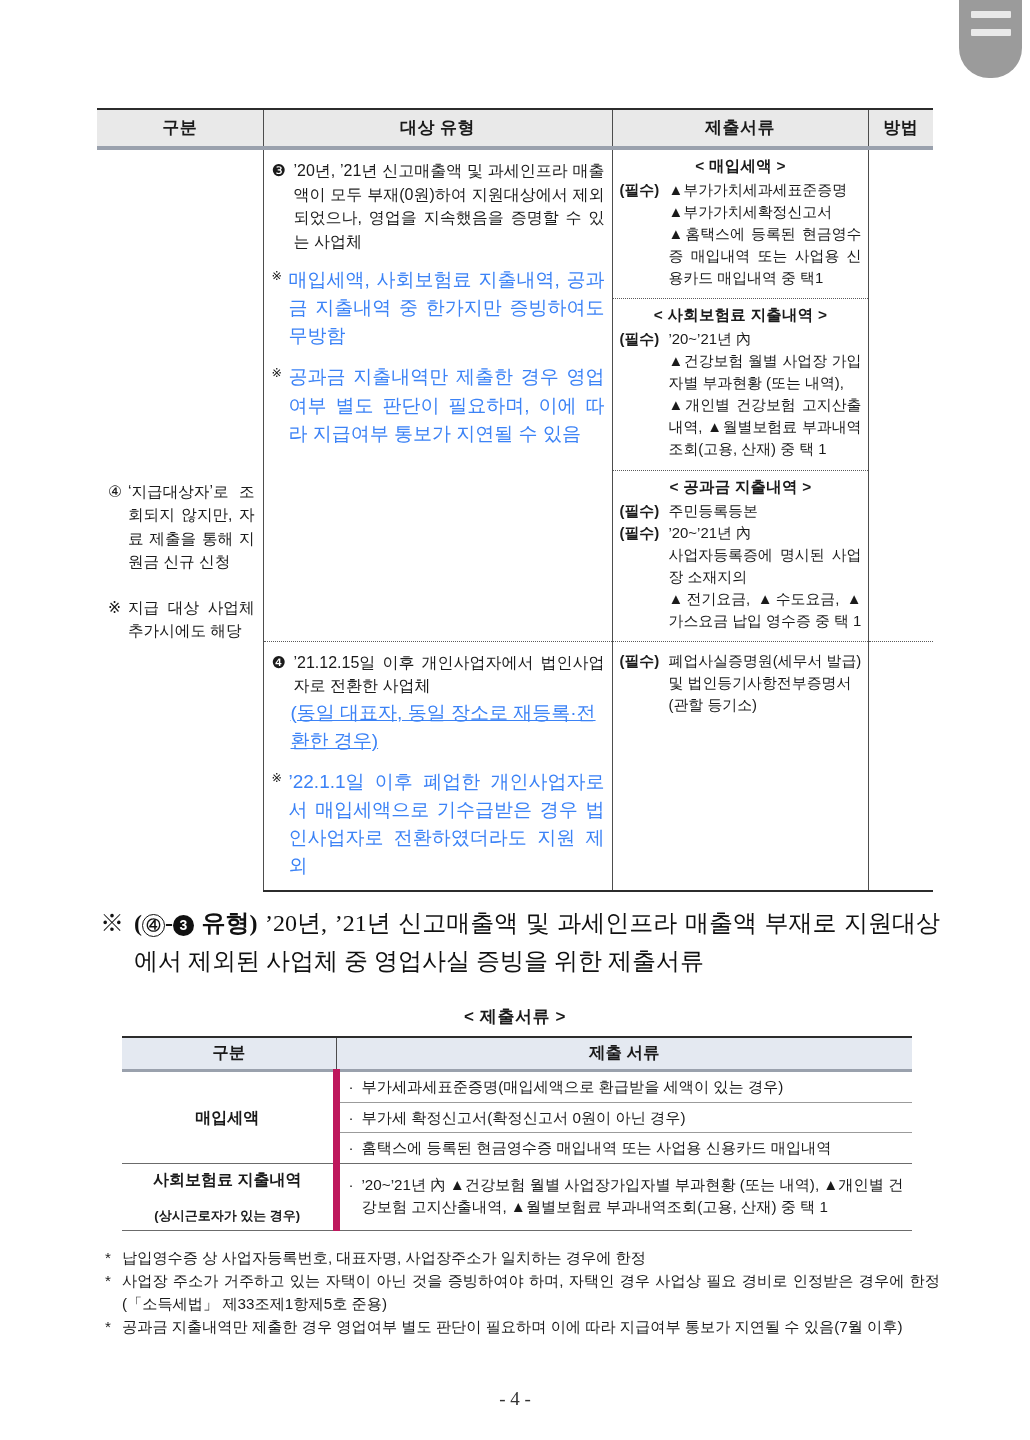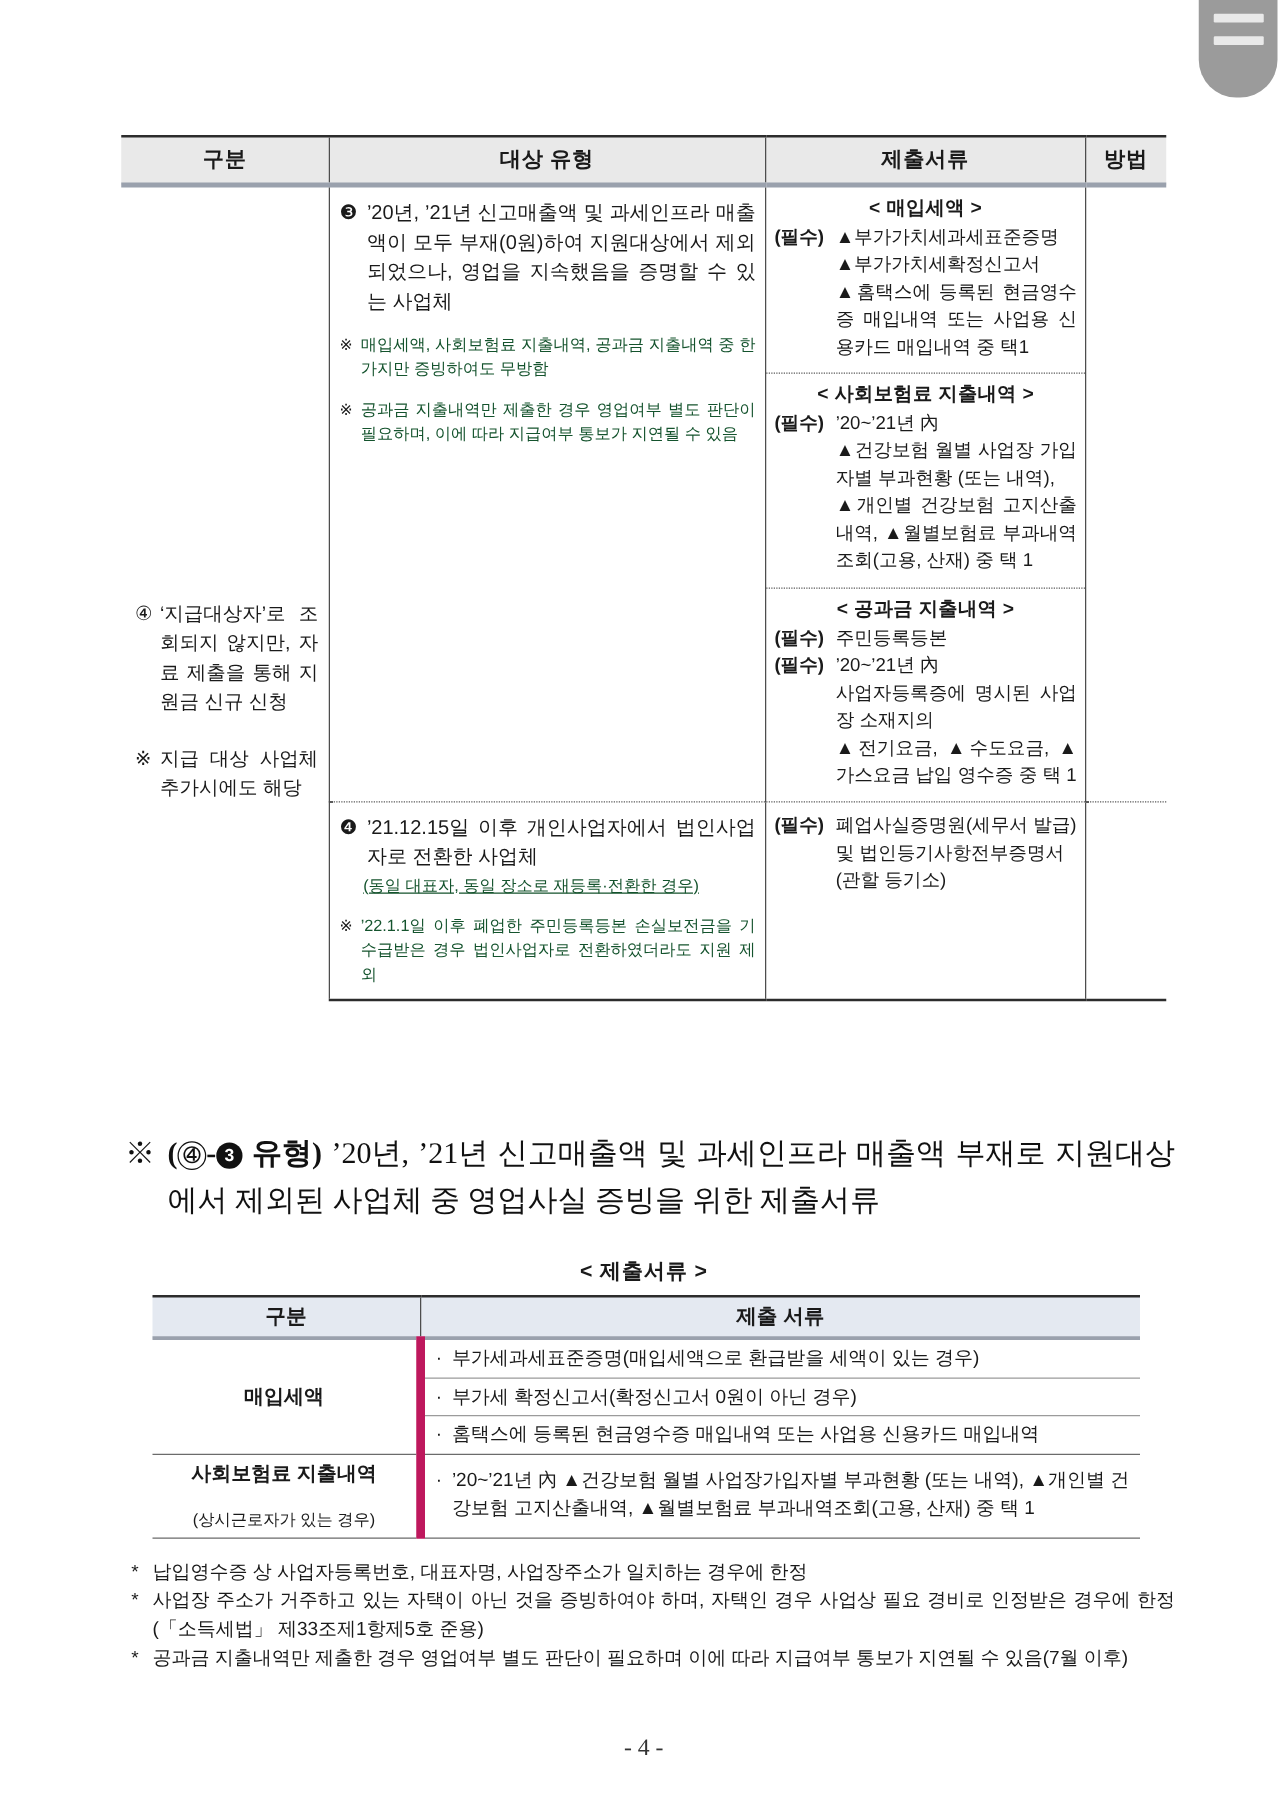--- a/index.html
+++ b/index.html
@@ -103,21 +103,21 @@
     flex: 0 0 auto;
     width: 19px;
     font-size: 16px;
     line-height: 1.47;
     padding-right: 3px;
   }
   .num-body { flex: 1 1 auto; }
 
   .jt { text-align: justify; text-justify: inter-character; }
   .t-main { font-size: 16px; line-height: 1.47; }
-  .t-small { font-size: 13px; line-height: 1.48; color: #14532d; }
+  .t-small { font-size: 19px; line-height: 1.48; color: #3b82f6; }
 
   .note {
     display: flex;
     align-items: flex-start;
     margin-top: 13px;
   }
   .note .mark {
     flex: 0 0 auto;
     width: 17px;
     font-size: 12.5px;
@@ -218,21 +218,21 @@
   .tbl-sub td.lbl {
     border-right: 7px solid #be185d;
     text-align: center;
     font-weight: bold;
     font-size: 16px;
     line-height: 1.35;
     padding: 5px 4px;
   }
   .tbl-sub td.lbl .sub-note {
     display: block;
-    font-weight: normal;
+    font-weight: bold;
     font-size: 13px;
     margin-top: 17px;
   }
   .tbl-sub td.val { padding: 0; }
   .tbl-sub tr.last-sub td { border-bottom: 2.2px solid #2c2c2c; }
 
   .vat-line {
     display: flex;
     align-items: flex-start;
     font-size: 15.2px;
@@ -374,21 +374,21 @@
       <tr class="last-row">
         <td class="dashed-top">
           <div class="cellpad">
             <div class="num-line">
               <span class="num-badge">❹</span>
               <span class="num-body t-main jt">’21.12.15일 이후 개인사업자에서 법인사업자로 전환한 사업체</span>
             </div>
             <div class="t-small" style="margin-left:19px;margin-top:1px;text-decoration:underline;">(동일 대표자, 동일 장소로 재등록·전환한 경우)</div>
             <div class="note">
               <span class="mark">※</span>
-              <span class="body t-small jt">’22.1.1일 이후 폐업한 주민등록등본 손실보전금을 기수급받은 경우 법인사업자로 전환하였더라도 지원 제외</span>
+              <span class="body t-small jt">’22.1.1일 이후 폐업한 개인사업자로서 매입세액으로 기수급받은 경우 법인사업자로 전환하였더라도 지원 제외</span>
             </div>
           </div>
         </td>
 
         <td class="dashed-top" style="padding:0;">
           <div class="sub-sec" style="padding-top:8px;">
             <div class="sub-row">
               <span class="req">(필수)</span>
               <span class="val">폐업사실증명원(세무서 발급)</span>
             </div>

